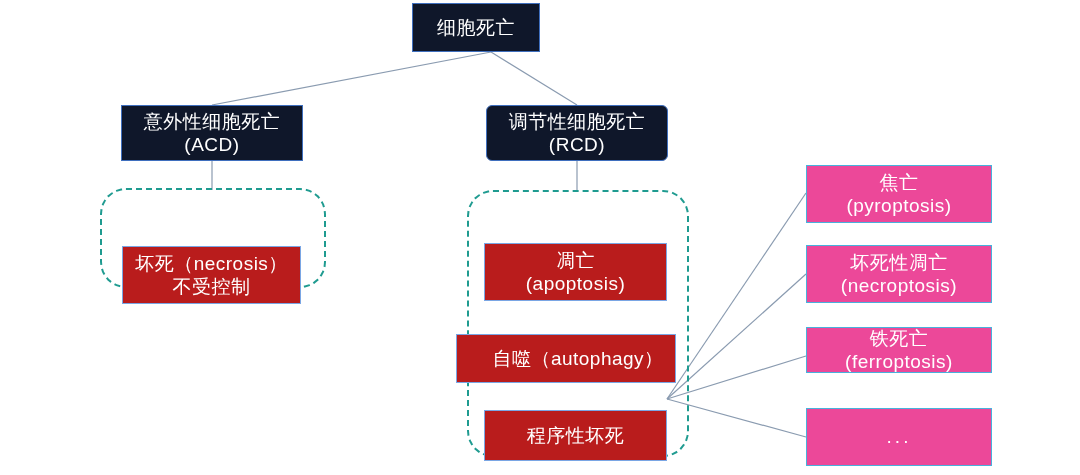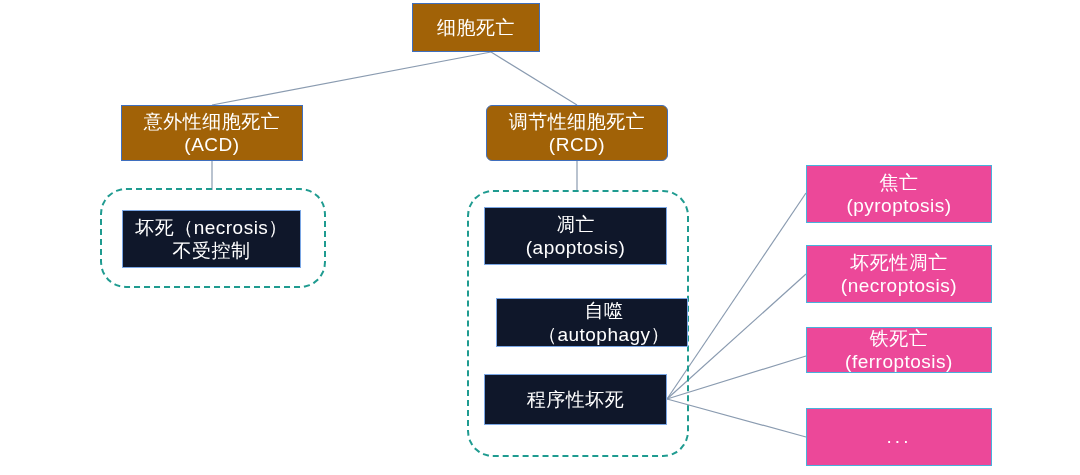--- a/index.html
+++ b/index.html
@@ -30,28 +30,29 @@
     align-items: center;
     justify-content: center;
     text-align: center;
     color: #ffffff;
     line-height: 1.22;
     letter-spacing: 0.5px;
     white-space: pre-line;
     user-select: none;
   }
   .node.dark {
-    background: #a16207;
+    background: #0f172a;
     border: 1px solid #3f6fbe;
     font-size: 19px;
   }
   .node.mid {
-    background: #0f172a;
+    background: #b91c1c;
     border: 1px solid #7aa6e4;
     font-size: 19px;
+    margin-top: 36px;
   }
   .node.cyan {
     background: #ec4899;
     border: 1px solid #49b0dc;
     font-size: 19px;
   }
   .group-dashed {
     position: absolute;
     box-sizing: border-box;
     border: 2.5px dashed #1f9b90;
@@ -104,21 +105,21 @@
 不受控制</span>
   </div>
 
   <div class="group-dashed" style="left:467px; top:190px; width:222px; height:267px;"></div>
 
   <div class="node mid" style="left:484px; top:207px; width:183px; height:58px;">
     <span>凋亡
 (apoptosis)</span>
   </div>
 
-  <div class="node mid" style="left:496px; top:298px; width:192px; height:49px;padding-left:24px;">
+  <div class="node mid" style="left:456px; top:298px; width:220px; height:49px;padding-left:24px;">
     <span>自噬（autophagy）</span>
   </div>
 
   <div class="node mid" style="left:484px; top:374px; width:183px; height:51px;">
     <span>程序性坏死</span>
   </div>
 
   <div class="node cyan" style="left:806px; top:165px; width:186px; height:58px;">
     <span>焦亡
 (pyroptosis)</span>

